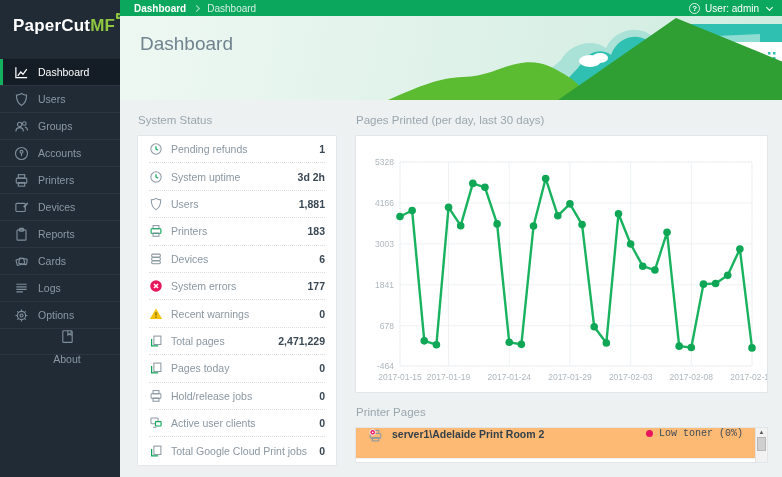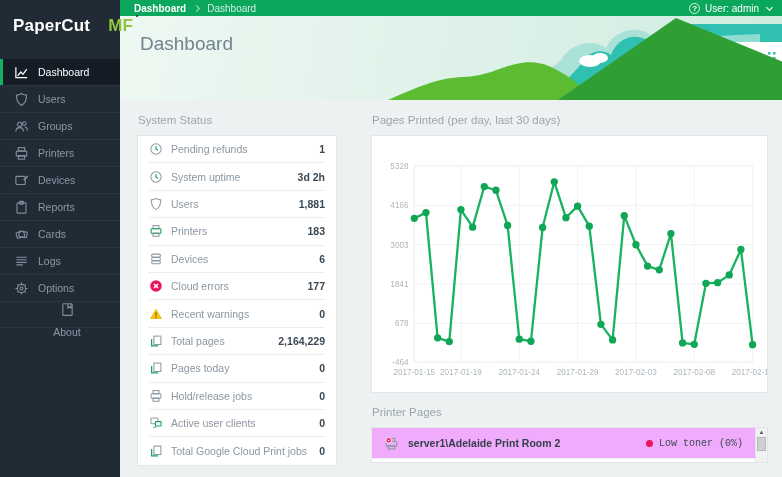--- a/index.html
+++ b/index.html
@@ -4,21 +4,21 @@
 <style>
   html,body{margin:0;padding:0;background:#d7dadc;}
   *{box-sizing:border-box;}
   .window{position:relative;width:782px;height:477px;overflow:hidden;background:#eef1f2;
           font-family:"Liberation Sans",sans-serif;-webkit-font-smoothing:antialiased;}
 
   
   .sidebar{position:absolute;left:0;top:0;width:120px;height:100%;background:#212b35;z-index:6;}
   .logo{height:54px;display:flex;align-items:flex-start;padding:16px 0 0 13px;font-size:17px;
         font-weight:bold;color:#fff;letter-spacing:.2px;}
-  .logo .mf{color:#8ec63f;margin-left:18px;}
+  .logo .mf{color:#8ec63f;margin-left:0;}
   .leaf{width:6px;height:6px;background:#8ec63f;display:inline-block;border-radius:1px;
         margin:-3px 0 0 1px;position:relative;}
   .leaf::after{content:"";position:absolute;left:2px;top:2px;width:2px;height:2px;background:#212b35;border-radius:50%;}
   .nav{margin-top:4px;}
   .nav-item{height:27px;display:flex;align-items:center;gap:9px;padding-left:14px;color:#8a99a5;
             font-size:10.5px;border-top:1px solid rgba(255,255,255,.055);cursor:pointer;}
   .nav-item:last-child{border-bottom:1px solid rgba(255,255,255,.055);flex-direction:column;}
   .nav-item .ico{width:15px;height:15px;color:#7e8f9b;flex:none;display:inline-flex;}
   .nav-item.active{background:#141d26;color:#fff;box-shadow:inset 3px 0 0 #12b05f;}
   .nav-item.active .ico{color:#fff;}
@@ -38,39 +38,39 @@
              transform:rotate(45deg);margin:-2px 0 0 3px;}
 
   
   .hero{position:absolute;left:120px;right:0;top:16px;height:84px;overflow:hidden;
         background:linear-gradient(100deg,#eef8f2 0%,#ddf1e8 55%,#cfecdf 100%);}
   .hero-title{position:absolute;left:20px;top:17px;font-size:19px;font-weight:400;color:#70838f;z-index:2;}
   .hero svg{position:absolute;right:0;bottom:0;width:662px;height:84px;}
 
   
   .content{position:absolute;left:120px;right:0;top:100px;bottom:0;padding:12px 14px 0 17px;
-           display:flex;gap:34px;}
+           display:flex;gap:18px;}
   .col-left{width:200px;flex:none;}
   .col-right{flex:1;min-width:0;}
   .sec-title{font-size:11.5px;color:#9aa6ae;margin:2px 0 9px 1px;}
   .card{background:#fff;border:1px solid #e2e6e8;border-radius:1px;}
 
   .srow{display:flex;align-items:center;gap:8px;height:27.4px;margin:0 11px;
         border-bottom:1px dotted #d8dee1;font-size:10.5px;color:#8b97a1;}
   .srow:last-child{border-bottom:none;}
   .srow .ico{width:14px;height:14px;color:#8d99a3;flex:none;}
   .srow .val{margin-left:auto;font-weight:bold;color:#3a4854;}
 
   .chart-card{height:258px;position:relative;}
   .chart-card svg{display:block;width:100%;height:100%;}
   svg .tick{fill:#aeb7bd;font-size:8.5px;font-family:"Liberation Sans",sans-serif;}
 
   .printer-sec{margin-top:13px;}
   .plist{position:relative;background:#fff;border:1px solid #e2e6e8;height:36px;overflow:hidden;}
-  .prow{display:flex;align-items:center;height:31px;padding:0 24px 0 12px;background:#f0abfc;
+  .prow{display:flex;align-items:flex-start;height:31px;padding:0 24px 0 12px;background:#fdba74;
         font-size:10.5px;border-bottom:1px solid #eef1f2;}
   .prow .ico{width:15px;height:15px;flex:none;margin-right:9px;color:#8d99a3;}
   .pname{font-weight:bold;color:#333f4a;}
   .pstat{margin-left:auto;display:flex;align-items:center;gap:6px;color:#3f4c57;font-size:10px;font-family:Liberation Mono, monospace;}
   .pdot{width:7px;height:7px;border-radius:50%;flex:none;}
   .mini-scroll{position:absolute;right:0;top:0;bottom:0;width:12px;background:#f2f2f2;
                border-left:1px solid #e2e2e2;}
   .mini-scroll .arr{font-size:6px;color:#555;text-align:center;line-height:8px;cursor:pointer;}
   .mini-thumb{position:absolute;left:1px;top:9px;width:9px;height:14px;background:#cfcfcf;
               border:1px solid #b7b7b7;cursor:pointer;}
@@ -107,20 +107,30 @@
         <div class="nav-item">
           <span class="ico">
             <svg viewBox="0 0 16 16" fill="none" stroke="currentColor" stroke-width="1.2">
               <circle cx="6" cy="5.8" r="2.3"></circle>
               <path d="M2 13.2c0-2.4 1.8-4 4-4s4 1.6 4 4"></path>
               <circle cx="11" cy="4.8" r="1.9"></circle>
               <path d="M11.6 8.6c1.7.4 2.8 1.8 2.8 3.6"></path>
             </svg>
           </span>
           <span>Groups</span>
+        </div>
+        <div class="nav-item">
+          <span class="ico">
+            <svg viewBox="0 0 16 16" fill="none" stroke="currentColor" stroke-width="1.2">
+              <circle cx="8" cy="8" r="6.4"></circle>
+              <circle cx="8" cy="6.2" r="1.6"></circle>
+              <path d="M8 7.8v3"></path>
+            </svg>
+          </span>
+          <span>Accounts</span>
         </div>
         <div class="nav-item">
           <span class="ico">
             <svg viewBox="0 0 16 16" fill="none" stroke="currentColor" stroke-width="1.2">
               <rect x="4.6" y="1.8" width="6.8" height="3.6"></rect>
               <rect x="2.4" y="5.4" width="11.2" height="5.4" rx="1"></rect>
               <rect x="4.6" y="10.2" width="6.8" height="3.8"></rect>
             </svg>
           </span>
           <span>Printers</span>
@@ -294,21 +304,21 @@
             <span>Devices</span>
             <span class="val">6</span>
           </div>
           <div class="srow">
             <span class="ico">
               <svg viewBox="0 0 16 16">
                 <circle cx="8" cy="8" r="6.6" fill="#e8175d"></circle>
                 <path d="M5.7 5.7l4.6 4.6M10.3 5.7l-4.6 4.6" stroke="#fff" stroke-width="1.7"></path>
               </svg>
             </span>
-            <span>Cloud errors</span>
+            <span>System errors</span>
             <span class="val">177</span>
           </div>
           <div class="srow">
             <span class="ico">
               <svg viewBox="0 0 16 16">
                 <path d="M8 1.8L15 13.8H1Z" fill="#f3c212"></path>
                 <rect x="7.3" y="6" width="1.4" height="4" fill="#7a6400"></rect>
                 <rect x="7.3" y="11" width="1.4" height="1.4" fill="#7a6400"></rect>
               </svg>
             </span>
@@ -316,21 +326,21 @@
             <span class="val">0</span>
           </div>
           <div class="srow">
             <span class="ico">
               <svg viewBox="0 0 16 16" fill="none">
                 <rect x="5.6" y="2.4" width="8" height="9.6" stroke="#8d99a3" stroke-width="1.2"></rect>
                 <path d="M3 5.8v7.8h7.4" stroke="#12a65b" stroke-width="1.4"></path>
               </svg>
             </span>
             <span>Total pages</span>
-            <span class="val">2,164,229</span>
+            <span class="val">2,471,229</span>
           </div>
           <div class="srow">
             <span class="ico">
               <svg viewBox="0 0 16 16" fill="none">
                 <rect x="5.6" y="2.4" width="8" height="9.6" stroke="#8d99a3" stroke-width="1.2"></rect>
                 <path d="M3 5.8v7.8h7.4" stroke="#12a65b" stroke-width="1.4"></path>
               </svg>
             </span>
             <span>Pages today</span>
             <span class="val">0</span>

